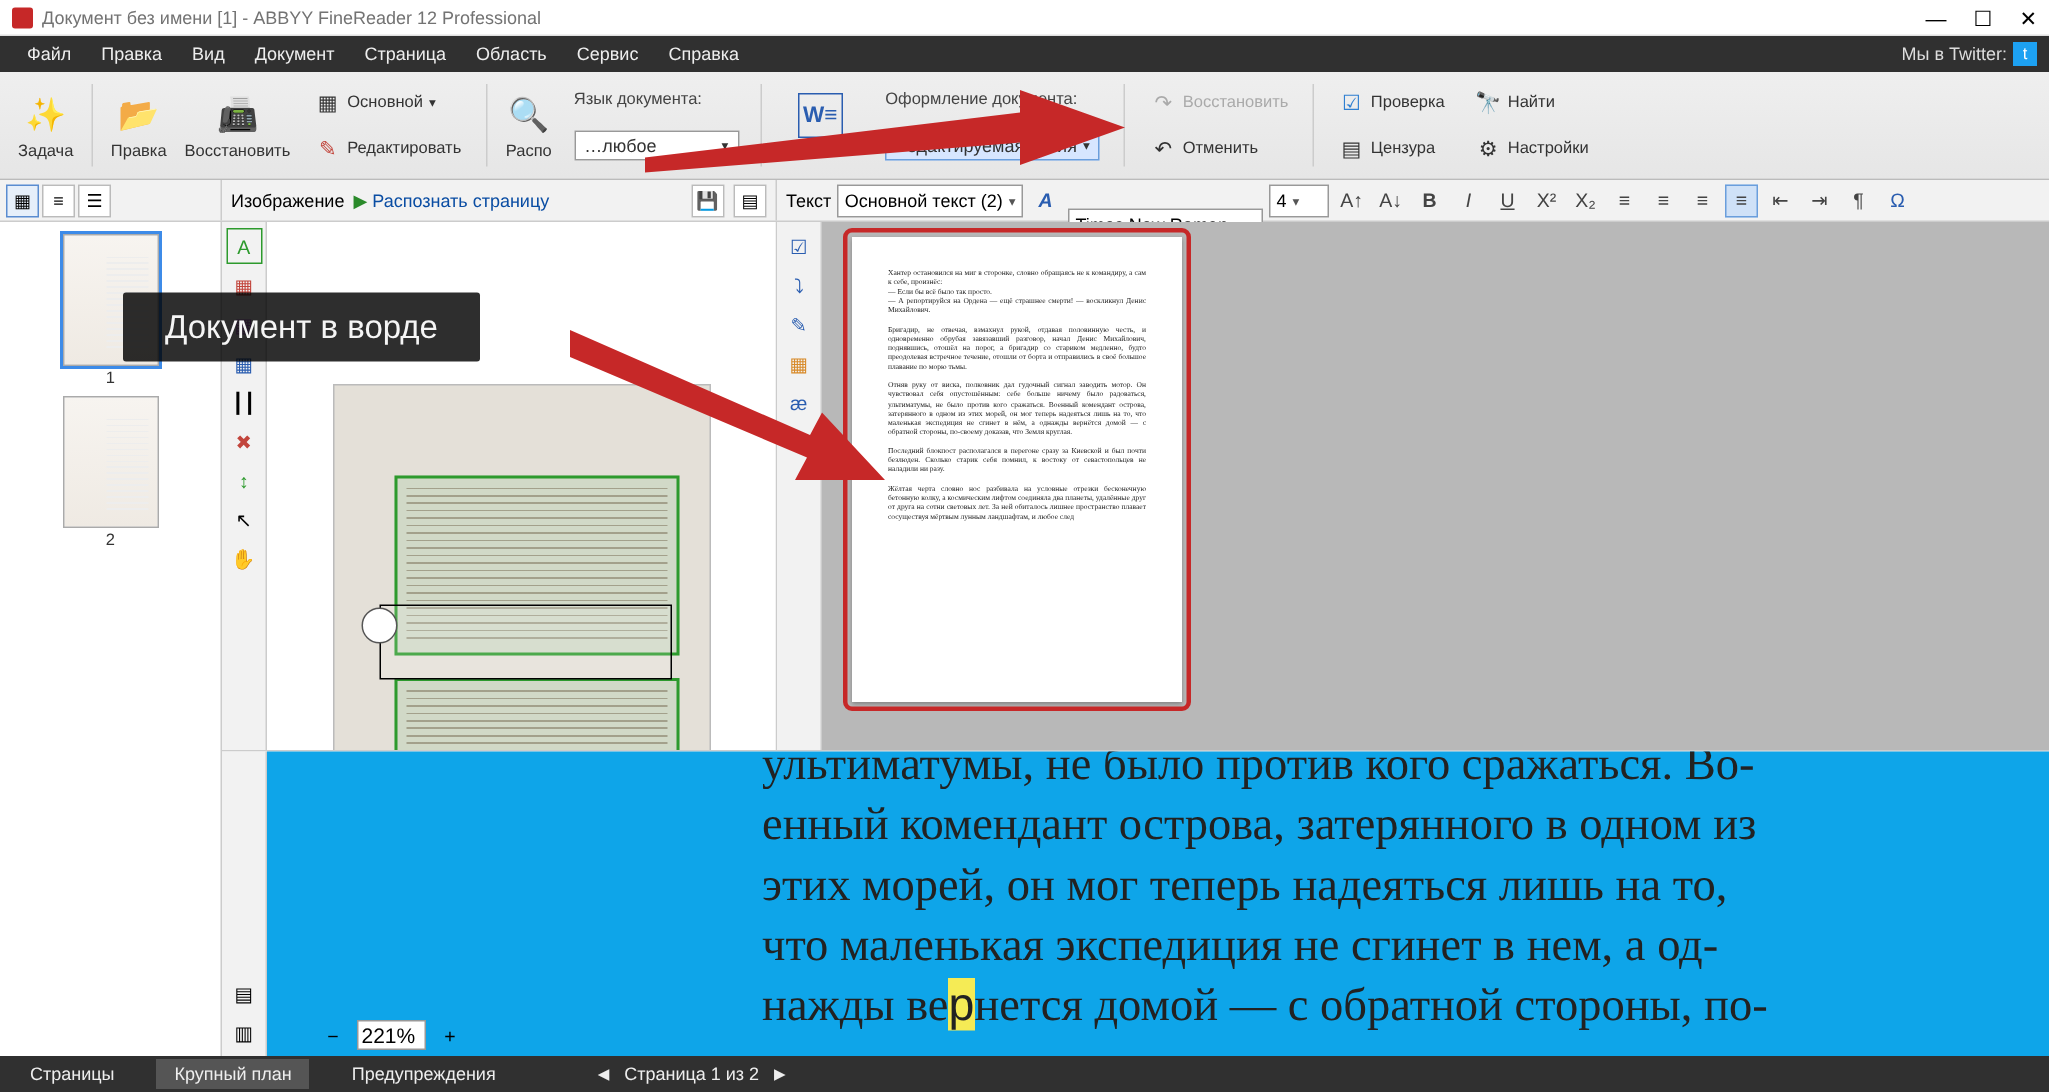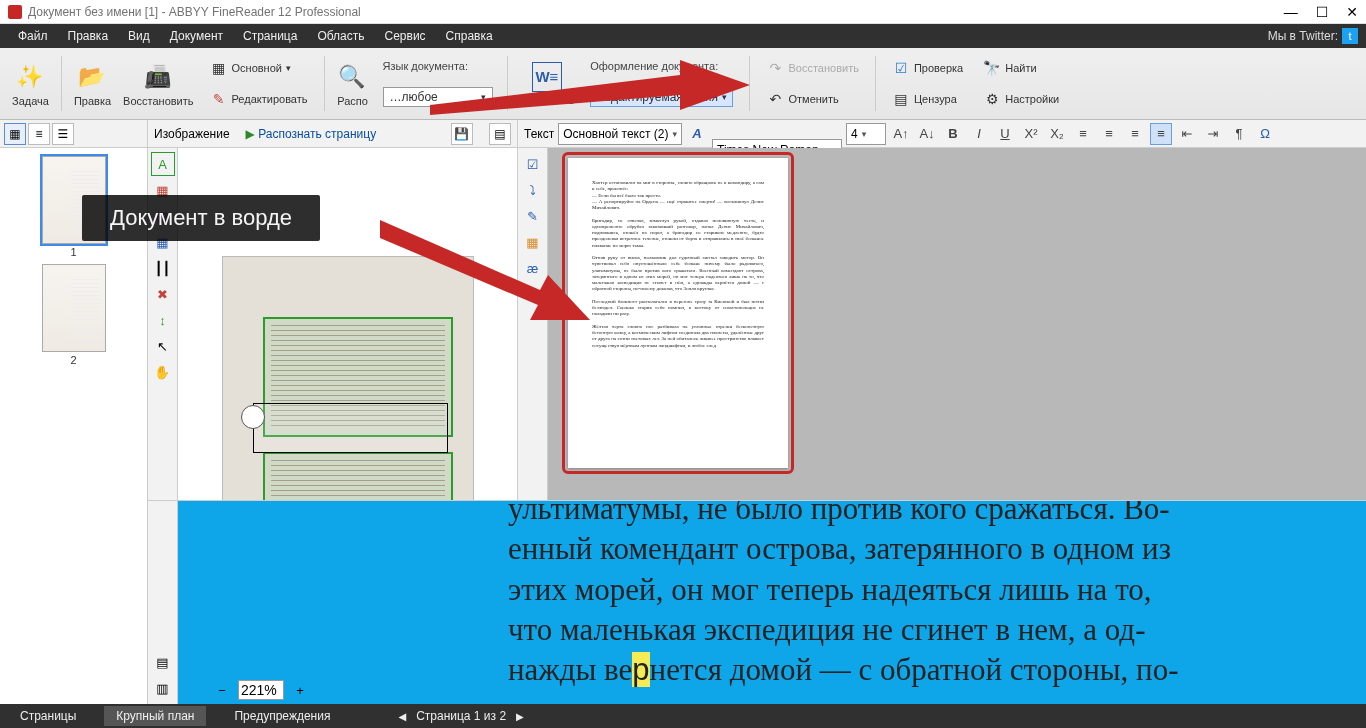--- a/index.html
+++ b/index.html
@@ -28,21 +28,21 @@
 .small-row .ic-s { width:18px;height:18px;display:inline-flex;align-items:center;justify-content:center;font-size:14px;}
 .vstack { display:flex;flex-direction:column; justify-content:space-around; height:100%; }
 .lang-label{font-size:11px;color:#444;}
 .doc-label{font-size:11px;color:#444;}
 .dropdown-box{ border:1px solid #999; background:#fff; padding:2px 6px; display:flex;align-items:center;gap:4px;font-size:12px; min-width:140px; justify-content:space-between;}
 .dropdown-box.highlight{ background:#d7e6ff; border-color:#6a9edc;}
 
 
 .toolbar2 { height: 28px; background:#f2f2f2; border-bottom:1px solid #ccc; display:flex; align-items:center; font-size:12px; }
 .tb2-left { width:148px; display:flex;align-items:center; gap:2px; padding:0 4px; border-right:1px solid #ccc; height:100%;}
-.tb2-mid { display:flex;align-items:center; gap:16px; padding:0 6px; height:100%; border-right:1px solid #ccc; flex:0 0 370px;}
+.tb2-mid { display:flex;align-items:center; gap:6px; padding:0 6px; height:100%; border-right:1px solid #ccc; flex:0 0 370px;}
 .tb2-right { display:flex;align-items:center; gap:4px; padding:0 6px; height:100%; flex:1;}
 .tbtn { width:22px;height:22px;border:1px solid #bbb;background:#fff;display:inline-flex;align-items:center;justify-content:center;font-size:12px;cursor:pointer;}
 .tbtn.active{background:#e6effa;border-color:#5a8cd0;}
 .link-style{color:#0a4da3; cursor:pointer;}
 .sel-box{border:1px solid #999;background:#fff;padding:1px 4px;display:inline-flex;align-items:center;gap:4px;font-size:12px;height:22px;}
 .sel-box .dd{font-size:9px;color:#555;}
 .txt-ic{width:22px;height:22px;display:inline-flex;align-items:center;justify-content:center;font-size:13px;color:#444;cursor:pointer;}
 .txt-ic.b{font-weight:bold;}
 .txt-ic.i{font-style:italic;}
 .txt-ic.u{text-decoration:underline;}

